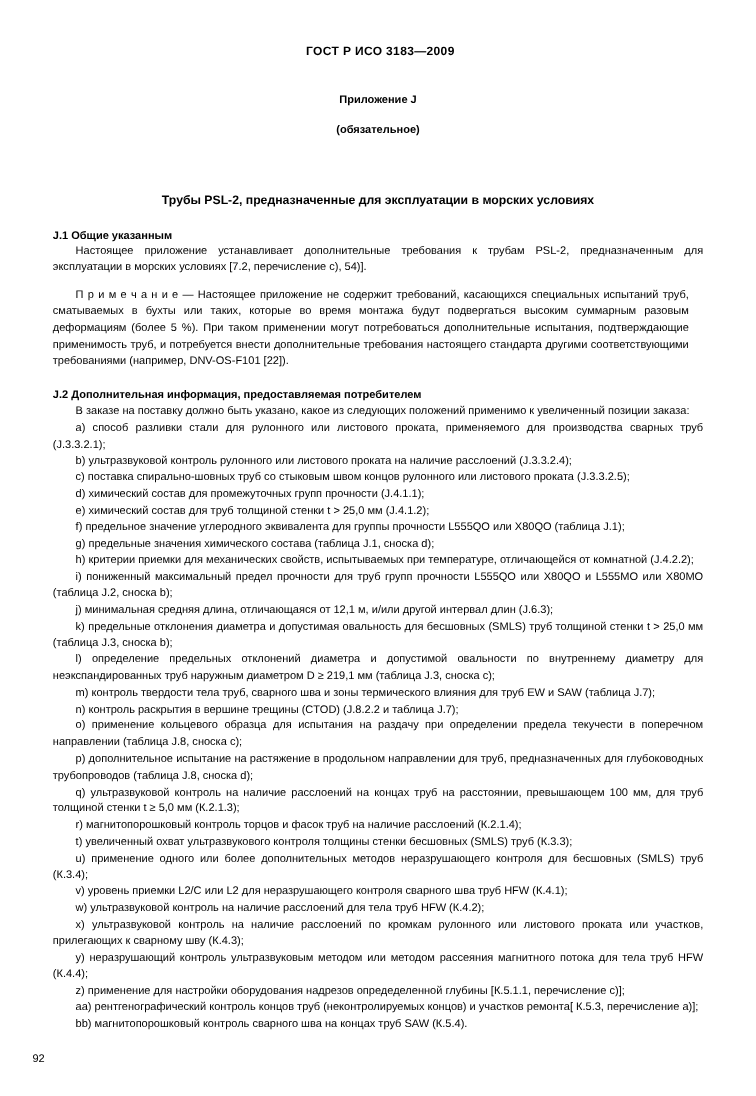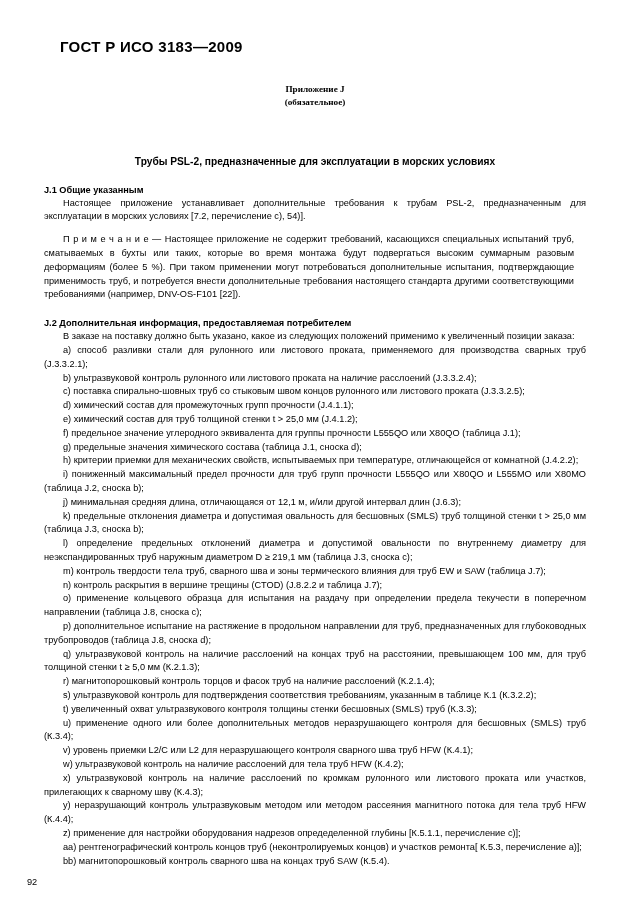--- a/index.html
+++ b/index.html
@@ -16,35 +16,35 @@
     overflow: hidden;
   }
   .page {
     position: relative;
     width: 630px;
     height: 913px;
     box-sizing: border-box;
     padding: 38px 44px 0 44px;
   }
   .doc-header {
-    font-size: 15px;
+    font-size: 10px;
     font-weight: bold;
     letter-spacing: 0.3px;
-    margin: 0 0 0 16px;
+    margin: 0 0 0 4px;
+    text-align: center;
   }
   .annex-block {
     text-align: center;
     margin-top: 28px;
     font-size: 9.2px;
     font-weight: bold;
     line-height: 1.45;
   }
   .annex-block div {
-    margin: 0;
-    font-family: Liberation Serif, serif;
+    margin: 12px;
   }
   .main-title {
     text-align: center;
     font-size: 10.2px;
     font-weight: bold;
     margin-top: 46px;
     margin-bottom: 0;
   }
   .section-head {
     font-size: 9.2px;
@@ -123,21 +123,20 @@
     <p>i) пониженный максимальный предел прочности для труб групп прочности L555QO или X80QO и L555MO или X80MO (таблица J.2, сноска b);</p>
     <p>j) минимальная средняя длина, отличающаяся от 12,1 м, и/или другой интервал длин (J.6.3);</p>
     <p>k) предельные отклонения диаметра и допустимая овальность для бесшовных (SMLS) труб толщиной стенки t &gt; 25,0 мм (таблица J.3, сноска b);</p>
     <p>l) определение предельных отклонений диаметра и допустимой овальности по внутреннему диаметру для неэкспандированных труб наружным диаметром D ≥ 219,1 мм (таблица J.3, сноска c);</p>
     <p>m) контроль твердости тела труб, сварного шва и зоны термического влияния для труб EW и SAW (таблица J.7);</p>
     <p>n) контроль раскрытия в вершине трещины (CTOD) (J.8.2.2 и таблица J.7);</p>
     <p>o) применение кольцевого образца для испытания на раздачу при определении предела текучести в поперечном направлении (таблица J.8, сноска c);</p>
     <p>p) дополнительное испытание на растяжение в продольном направлении для труб, предназначенных для глубоководных трубопроводов (таблица J.8, сноска d);</p>
     <p>q) ультразвуковой контроль на наличие расслоений на концах труб на расстоянии, превышающем 100 мм, для труб толщиной стенки t ≥ 5,0 мм (К.2.1.3);</p>
     <p>r) магнитопорошковый контроль торцов и фасок труб на наличие расслоений (К.2.1.4);</p>
-    <p>s) ультразвуковой контроль для подтверждения соответствия требованиям, указанным в таблице К.1 (К.3.2.2);</p>
     <p>t) увеличенный охват ультразвукового контроля толщины стенки бесшовных (SMLS) труб (К.3.3);</p>
     <p>u) применение одного или более дополнительных методов неразрушающего контроля для бесшовных (SMLS) труб (К.3.4);</p>
     <p>v) уровень приемки L2/C или L2 для неразрушающего контроля сварного шва труб HFW (К.4.1);</p>
     <p>w) ультразвуковой контроль на наличие расслоений для тела труб HFW (К.4.2);</p>
     <p>x) ультразвуковой контроль на наличие расслоений по кромкам рулонного или листового проката или участков, прилегающих к сварному шву (К.4.3);</p>
     <p>y) неразрушающий контроль ультразвуковым методом или методом рассеяния магнитного потока для тела труб HFW (К.4.4);</p>
     <p>z) применение для настройки оборудования надрезов опредеделенной глубины [К.5.1.1, перечисление c)];</p>
     <p>aa) рентгенографический контроль концов труб (неконтролируемых концов) и участков ремонта[ К.5.3, перечисление a)];</p>
     <p>bb) магнитопорошковый контроль сварного шва на концах труб SAW (К.5.4).</p>
   </div>

